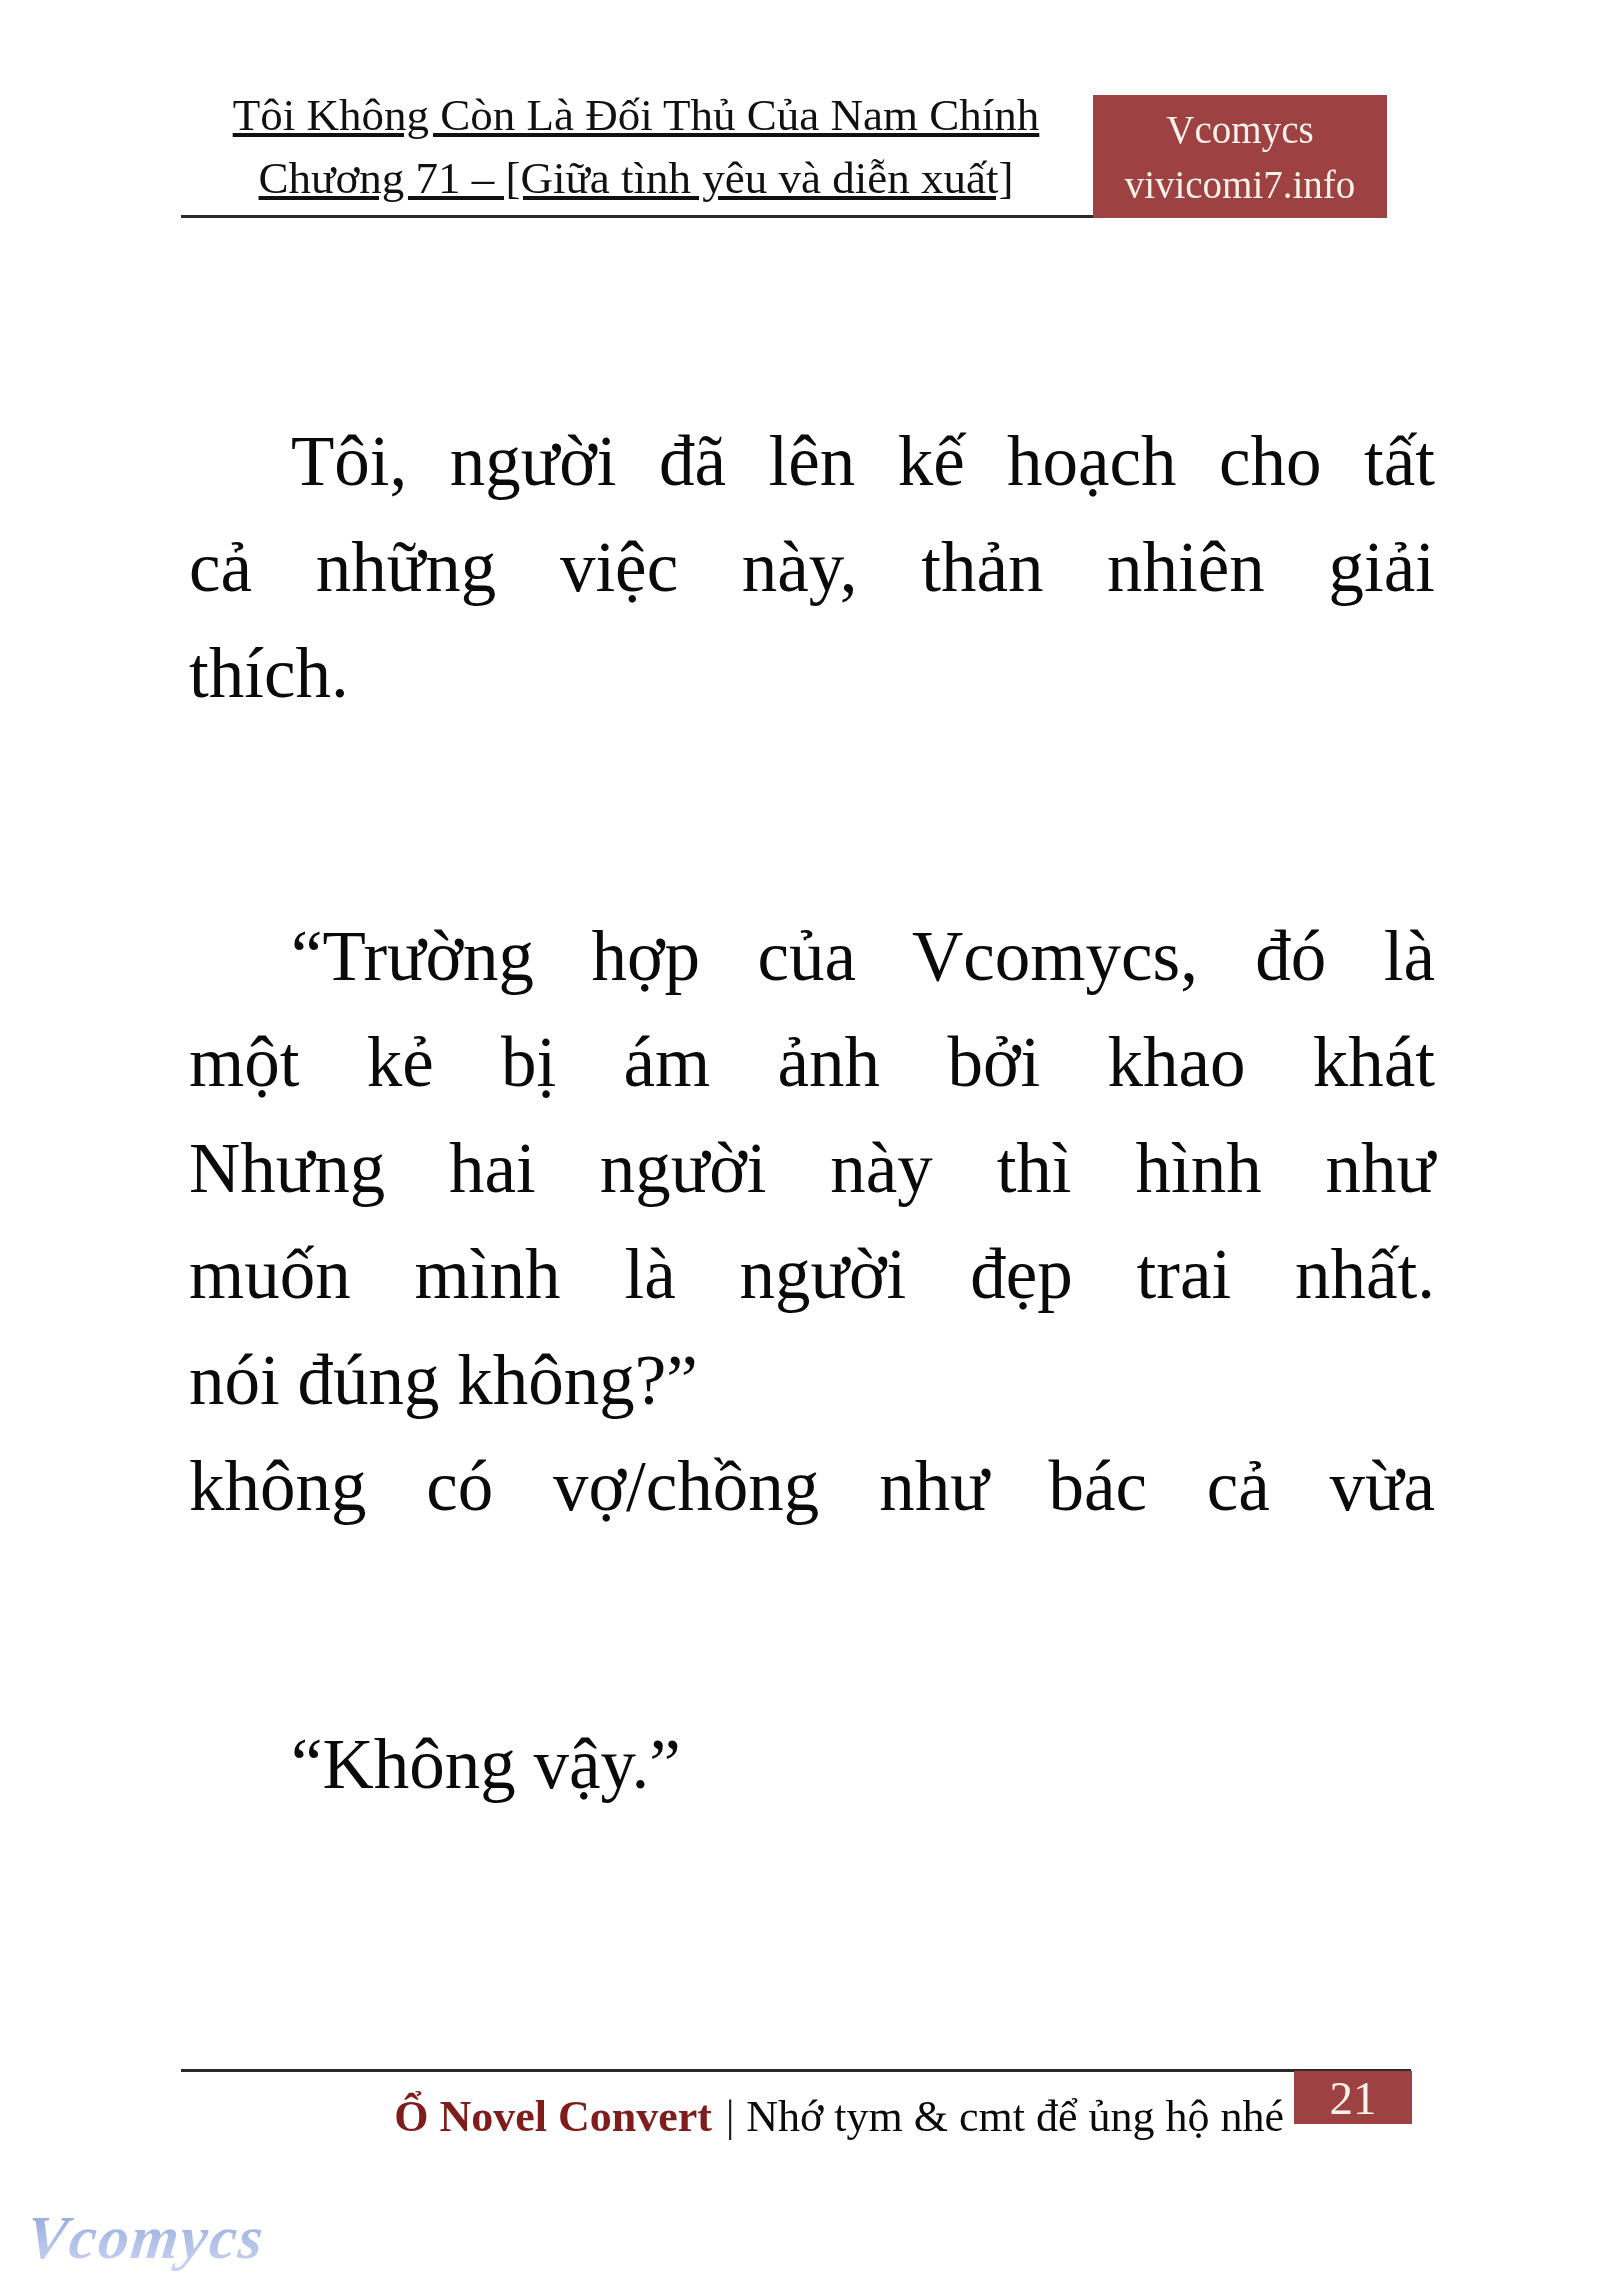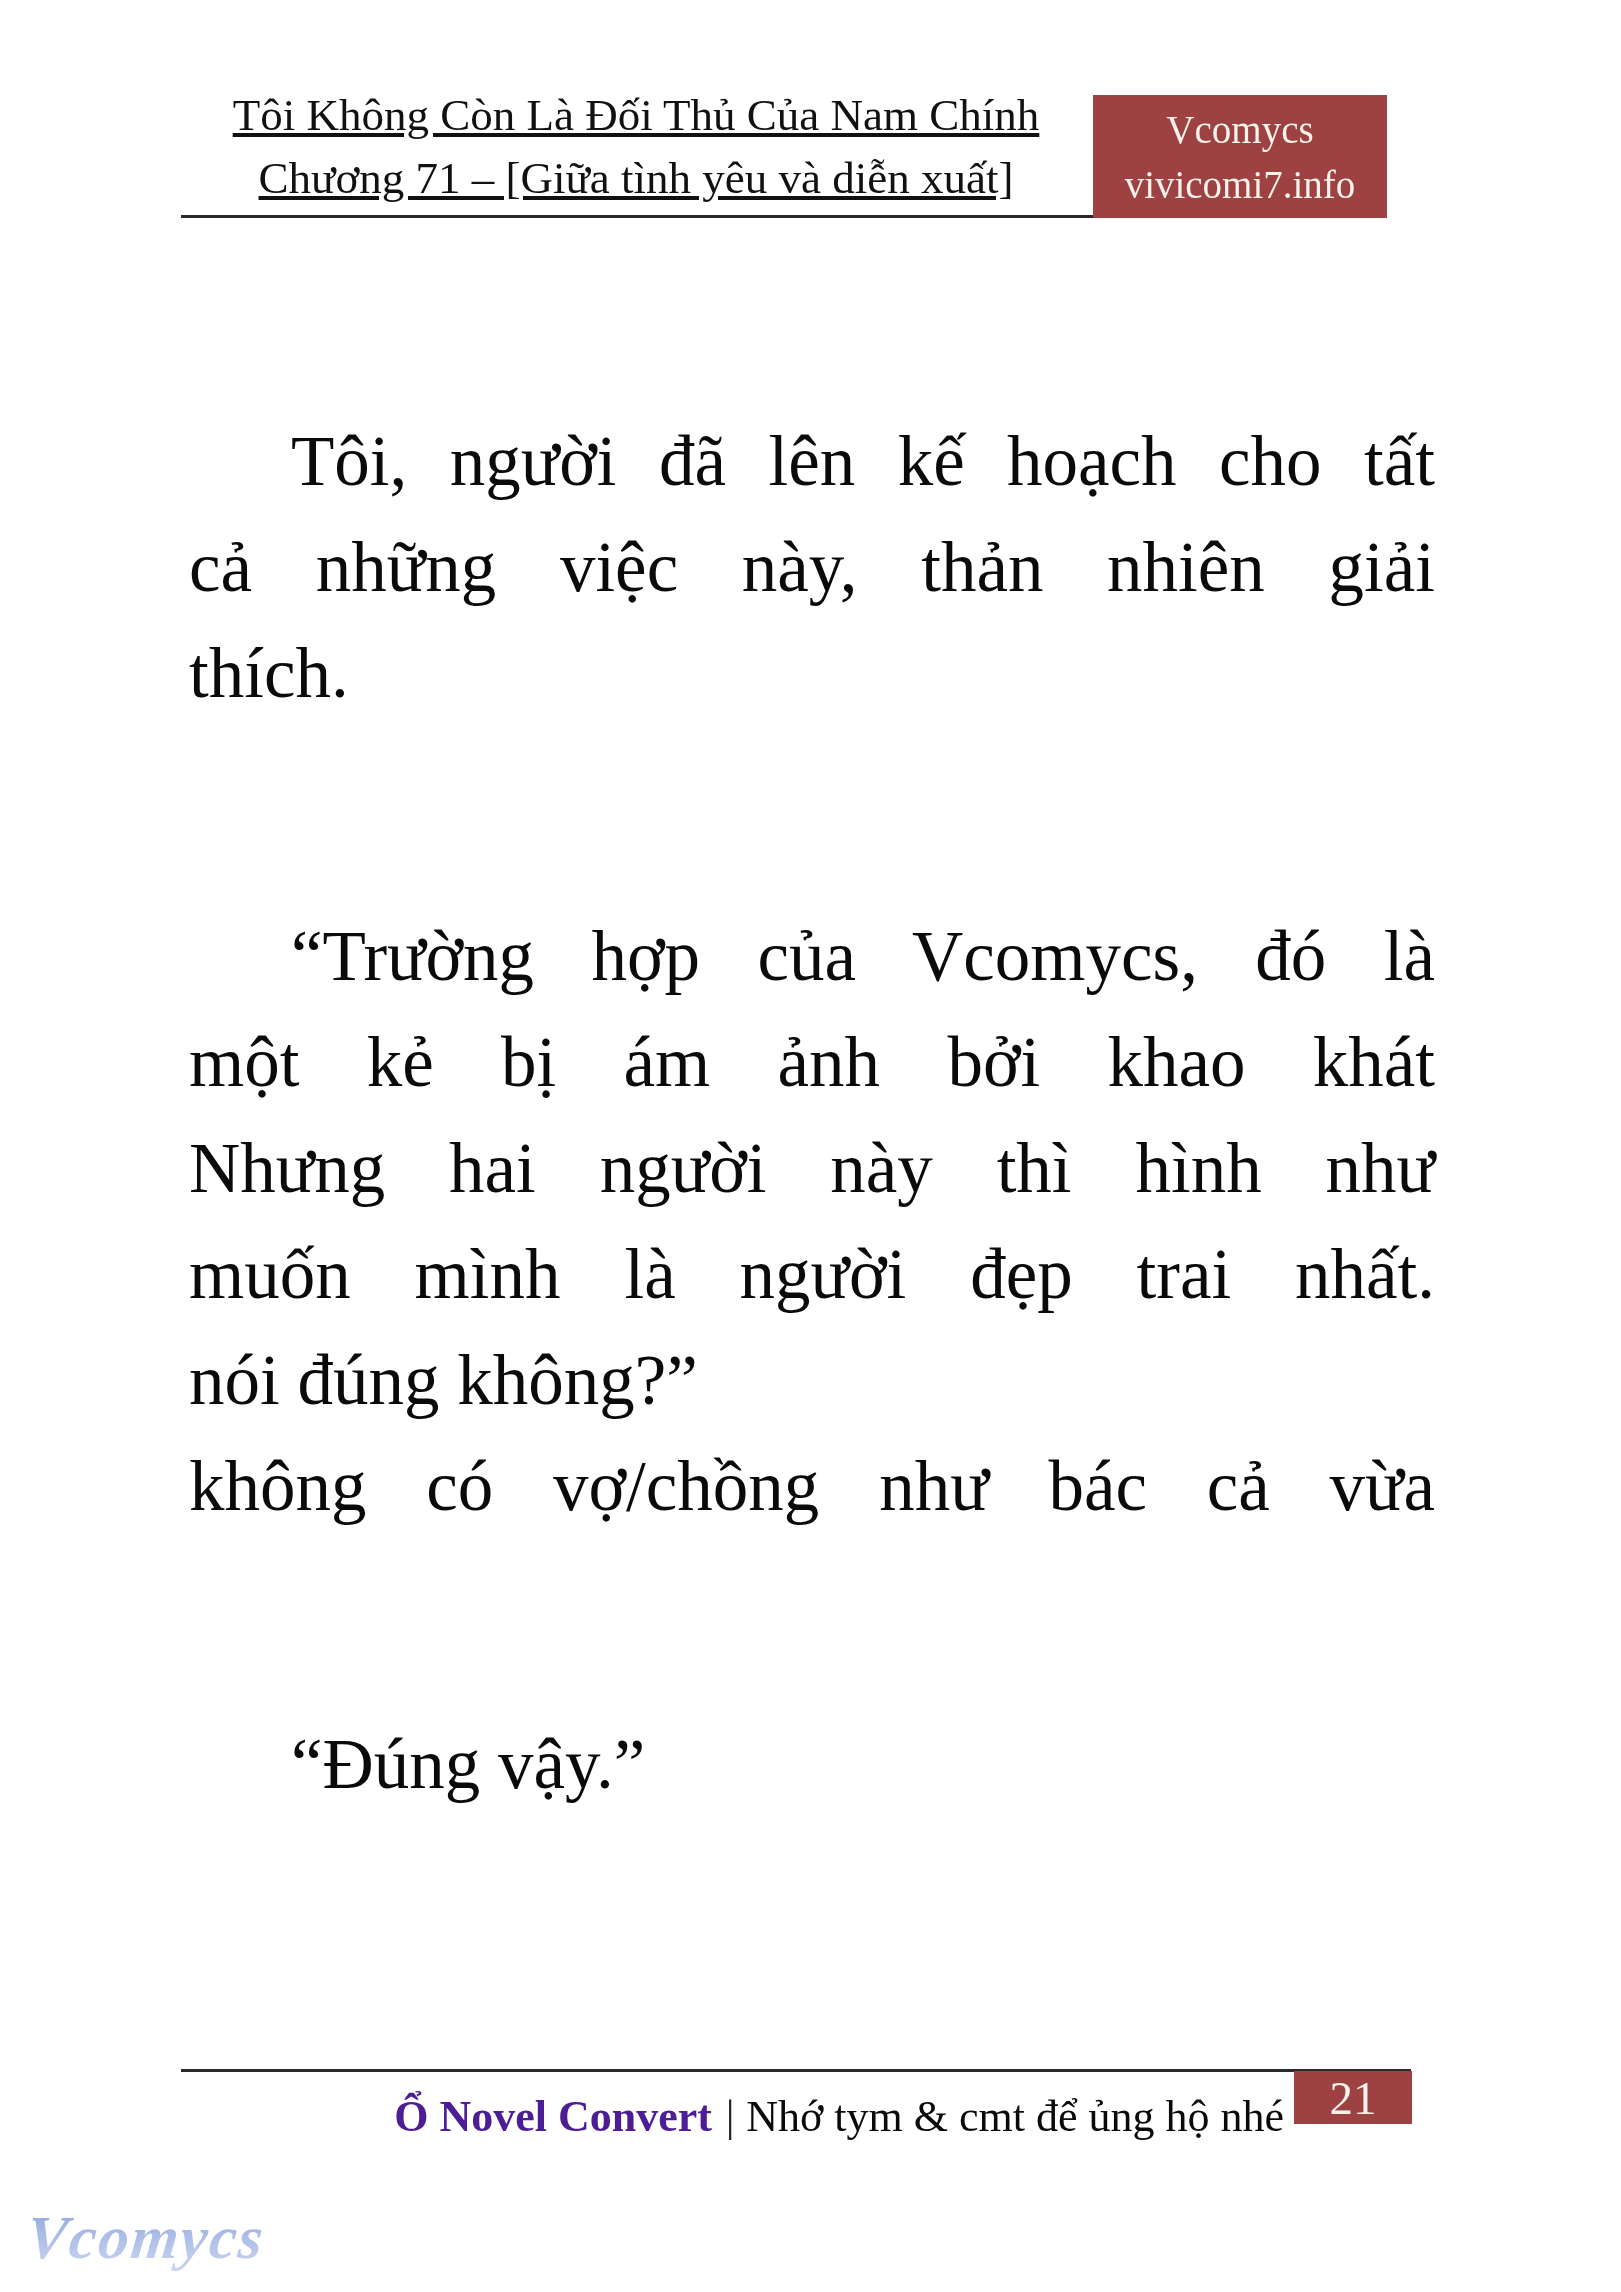--- a/index.html
+++ b/index.html
@@ -90,21 +90,21 @@
   .footer-text {
     position: absolute;
     top: 2086px;
     right: 337px;
     font-size: 44px;
     line-height: 61px;
     white-space: nowrap;
     color: #0a0a0a;
   }
   .footer-brand {
-    color: #4c1d95;
+    color: #7f1d1d;
     font-weight: bold;
   }
   .footer-sep {
     color: #222222;
     padding: 0 11.8px 0 13.7px;
     font-weight: normal;
   }
   .page-badge {
     position: absolute;
     left: 1294px;
@@ -165,21 +165,21 @@
     <div class="para gap-1">
       <div class="line indent">“Trường hợp của Vcomycs, đó là</div>
       <div class="line">một kẻ bị ám ảnh bởi khao khát</div>
       <div class="line">Nhưng hai người này thì hình như</div>
       <div class="line">muốn mình là người đẹp trai nhất.</div>
       <div class="line plain">nói đúng không?”</div>
       <div class="line">không có vợ/chồng như bác cả vừa</div>
     </div>
 
     <div class="para gap-2">
-      <div class="line plain indent">“Đúng vậy.”</div>
+      <div class="line plain indent">“Không vậy.”</div>
     </div>
 
   </div>
 
   <div class="footer-rule"></div>
 
   <div class="footer-text">
     <span class="footer-brand">Ổ Novel Convert</span><span class="footer-sep">|</span><span>Nhớ tym &amp; cmt để ủng hộ nhé</span>
   </div>
 

